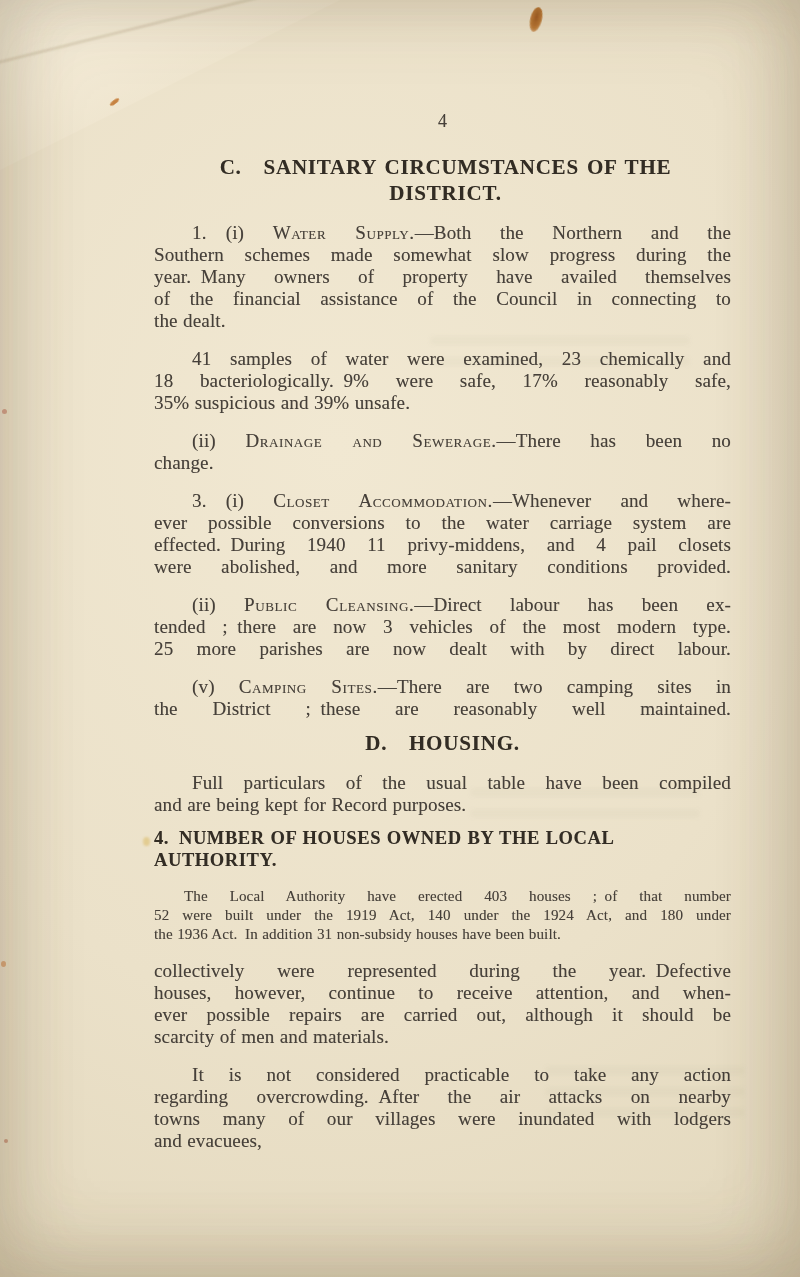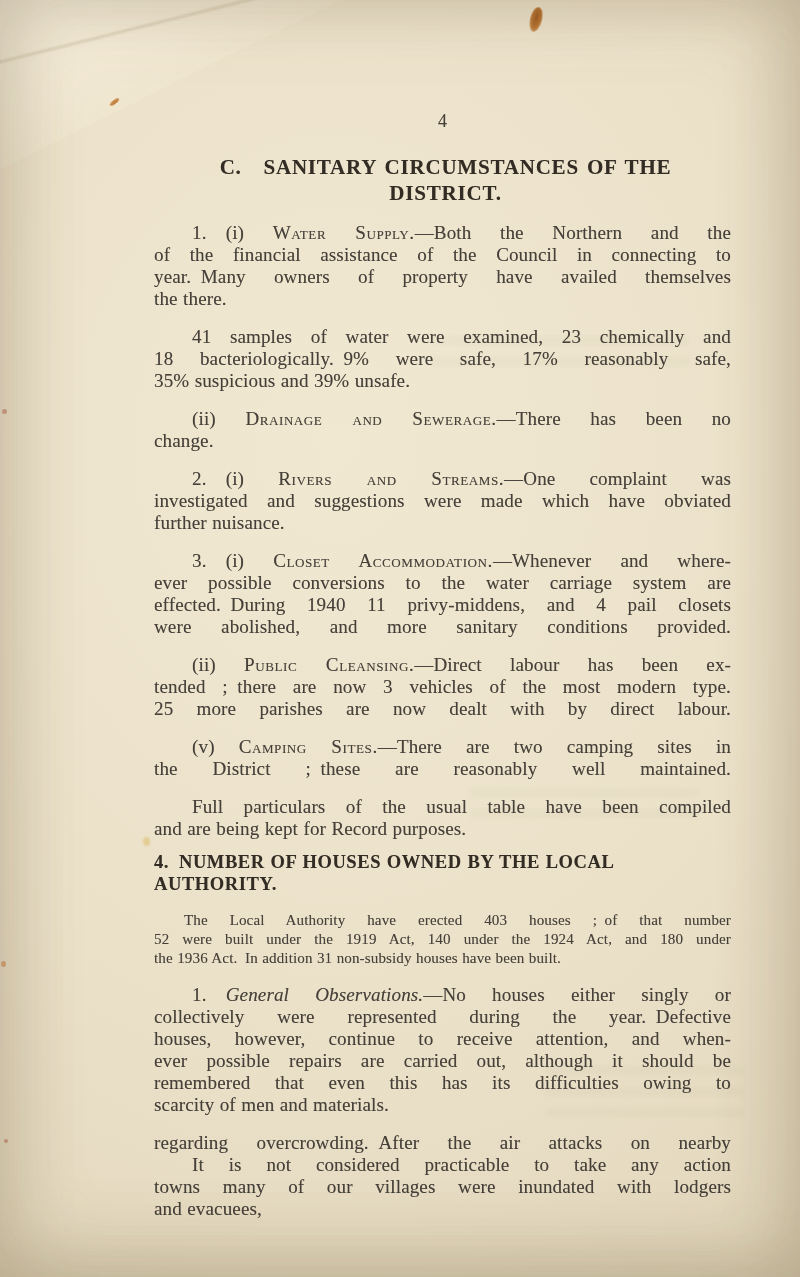--- a/index.html
+++ b/index.html
@@ -113,77 +113,72 @@
       <i></i>
     </div>
 
   <div class="text-col">
     <div class="page-num">4</div>
 
     <div class="h-c">C. SANITARY CIRCUMSTANCES OF THE DISTRICT.</div>
 
     <div class="para">
         <div class="pline indent"><span>1. (i) </span><span class="sc">Water Supply.</span><span>—Both the Northern and the</span></div>
+        <div class="pline"><span>Southern schemes made somewhat slow progress during the</span></div>
+        <div class="pline"><span>year. Many owners of property have availed themselves</span></div>
         <div class="pline"><span>of the financial assistance of the Council in connecting to</span></div>
-        <div class="pline"><span>year. Many owners of property have availed themselves</span></div>
-        <div class="pline last"><span>the there.</span></div>
+        <div class="pline last"><span>the dealt.</span></div>
       </div>
     <div class="para">
         <div class="pline indent"><span>41 samples of water were examined, 23 chemically and</span></div>
         <div class="pline"><span>18 bacteriologically. 9% were safe, 17% reasonably safe,</span></div>
         <div class="pline last"><span>35% suspicious and 39% unsafe.</span></div>
       </div>
     <div class="para">
         <div class="pline indent"><span>(ii) </span><span class="sc">Drainage and Sewerage.</span><span>—There has been no</span></div>
         <div class="pline last"><span>change.</span></div>
-      </div>
-    <div class="para">
-        <div class="pline indent"><span>2. (i) </span><span class="sc">Rivers and Streams.</span><span>—One complaint was</span></div>
-        <div class="pline"><span>investigated and suggestions were made which have obviated</span></div>
-        <div class="pline last"><span>further nuisance.</span></div>
       </div>
     <div class="para">
         <div class="pline indent"><span>3. (i) </span><span class="sc">Closet Accommodation.</span><span>—Whenever and where-</span></div>
         <div class="pline"><span>ever possible conversions to the water carriage system are</span></div>
         <div class="pline"><span>effected. During 1940 11 privy-middens, and 4 pail closets</span></div>
         <div class="pline"><span>were abolished, and more sanitary conditions provided.</span></div>
       </div>
     <div class="para">
         <div class="pline indent"><span>(ii) </span><span class="sc">Public Cleansing.</span><span>—Direct labour has been ex-</span></div>
         <div class="pline"><span>tended ; there are now 3 vehicles of the most modern type.</span></div>
         <div class="pline"><span>25 more parishes are now dealt with by direct labour.</span></div>
       </div>
     <div class="para">
         <div class="pline indent"><span>(v) </span><span class="sc">Camping Sites.</span><span>—There are two camping sites in</span></div>
         <div class="pline"><span>the District ; these are reasonably well maintained.</span></div>
       </div>
 
+    <div class="h-d">D. HOUSING.</div>
 
     <div class="para">
         <div class="pline indent"><span>Full particulars of the usual table have been compiled</span></div>
         <div class="pline last"><span>and are being kept for Record purposes.</span></div>
       </div>
 
     <div class="h-4">4. NUMBER OF HOUSES OWNED BY THE LOCAL AUTHORITY.</div>
 
     <div class="para small">
         <div class="pline indent"><span>The Local Authority have erected 403 houses ; of that number</span></div>
         <div class="pline"><span>52 were built under the 1919 Act, 140 under the 1924 Act, and 180 under</span></div>
         <div class="pline last"><span>the 1936 Act. In addition 31 non-subsidy houses have been built.</span></div>
       </div>
     <div class="para">
-        <div class="pline indent"><span>1. </span><span class="i">General Observations.</span><span>—No houses either singly or</span></div>
         <div class="pline"><span>collectively were represented during the year. Defective</span></div>
         <div class="pline"><span>houses, however, continue to receive attention, and when-</span></div>
         <div class="pline"><span>ever possible repairs are carried out, although it should be</span></div>
-        <div class="pline"><span>remembered that even this has its difficulties owing to</span></div>
         <div class="pline last"><span>scarcity of men and materials.</span></div>
       </div>
     <div class="para">
+        <div class="pline indent"><span>It is not considered practicable to take any action</span></div>
         <div class="pline"><span>regarding overcrowding. After the air attacks on nearby</span></div>
-        <div class="pline indent"><span>It is not considered practicable to take any action</span></div>
         <div class="pline"><span>towns many of our villages were inundated with lodgers</span></div>
         <div class="pline last"><span>and evacuees,</span></div>
       </div>
   </div>
 
   <div class="vignette"></div>
 </div>
 
 </body></html>

